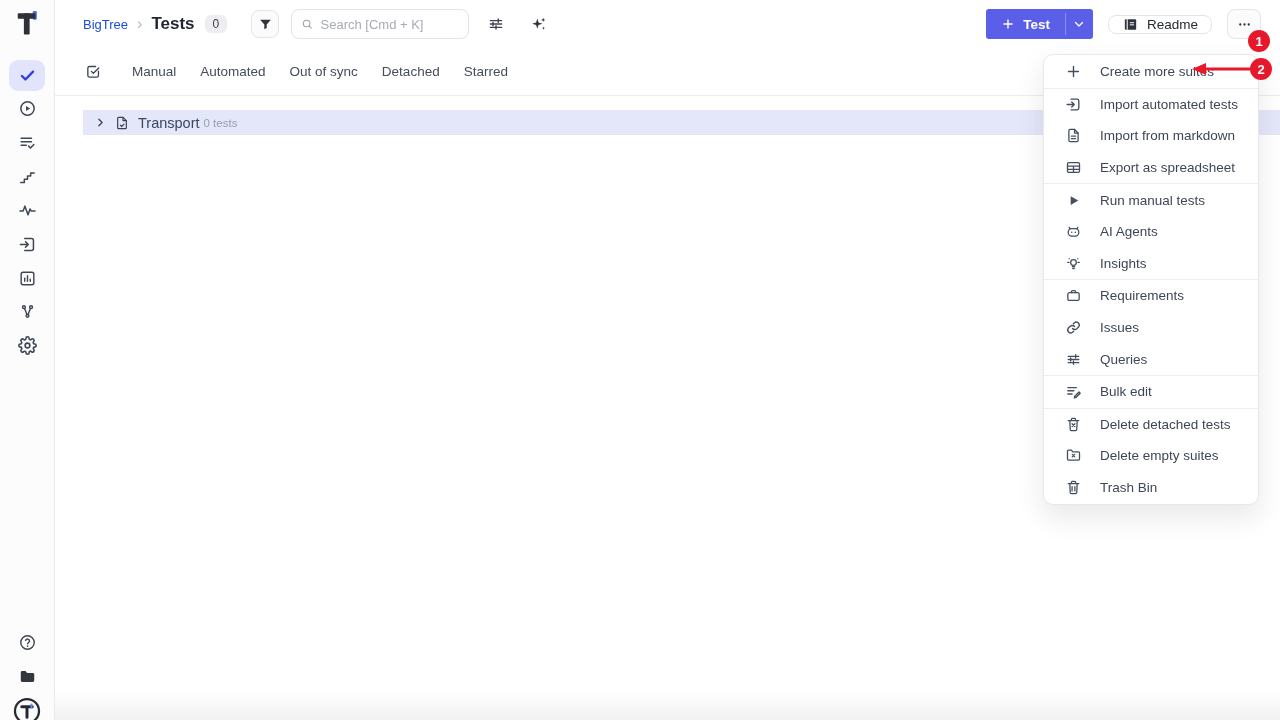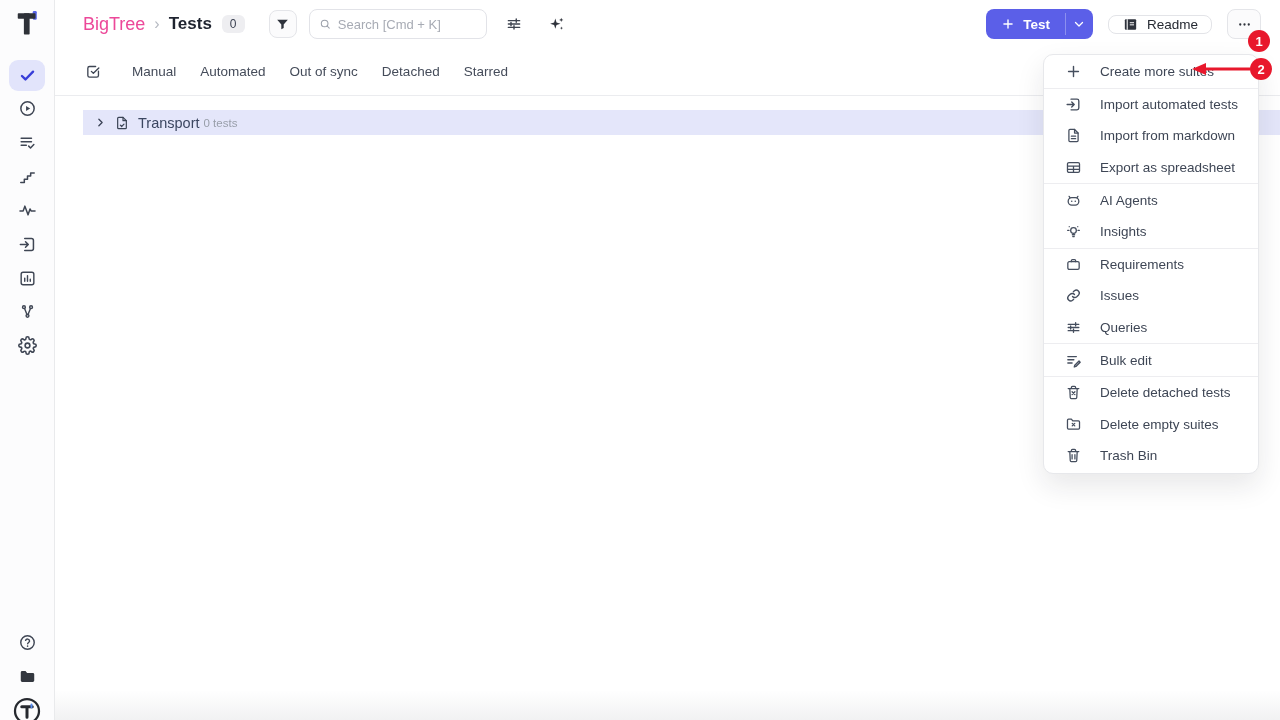--- a/index.html
+++ b/index.html
@@ -8,34 +8,34 @@
   svg { display:block; }
 
   
   .rail { position:absolute; left:0; top:0; width:55px; height:720px; background:#fcfcfd; border-right:1px solid #e9eaec; z-index:5; }
   .rail-item { position:absolute; left:50%; transform:translateX(-50%); width:36px; height:31px; border-radius:9px; display:flex; align-items:center; justify-content:center; color:#3f4654; cursor:pointer; }
   .rail-item.active { background:#e2e4fb; color:#383ed8; }
 
   
   .main { position:absolute; left:55px; top:0; right:0; bottom:0; }
   .header { height:48px; display:flex; align-items:center; padding:0 19px 0 28px; }
-  .crumb-project { font-size:18px; color:#ec4899; cursor:pointer; }
+  .crumb-project { font-size:13px; color:#1d4ed8; cursor:pointer; }
   .crumb-sep { font-size:16px; color:#b6bac2; margin:0 9px; }
   .crumb-page { font-size:17px; font-weight:700; color:#1f2430; }
   .count-badge { margin-left:10px; background:#eeeef1; color:#3a4050; font-size:12px; padding:2px 8px; border-radius:6px; }
   .icon-btn { height:28px; min-width:28px; border:1px solid #e4e5e9; background:#fbfbfc; border-radius:8px; display:flex; align-items:center; justify-content:center; color:#33373f; cursor:pointer; }
   .filter-btn { margin-left:24px; }
   .searchbox { margin-left:12px; width:178px; height:30px; border:1px solid #e2e3e8; border-radius:8px; display:flex; align-items:center; padding:0 9px; gap:7px; color:#9a9fa9; background:#fff; }
   .searchbox input { border:none; outline:none; width:100%; font-size:13px; font-family:"Liberation Sans",sans-serif; color:#333; background:transparent; }
   .searchbox input::placeholder { color:#a7abb4; }
   .plain-icon { background:none; border:none; color:#3e4450; display:flex; align-items:center; justify-content:center; cursor:pointer; }
   .sliders-btn { margin-left:18px; }
   .sparkles-btn { margin-left:24px; }
   .header-right { margin-left:auto; display:flex; align-items:center; gap:15px; }
-  .test-btn { display:flex; align-items:stretch; height:30px; background:#5b5fe8; border-radius:8px; color:#fff; overflow:hidden; cursor:pointer; }
+  .test-btn { display:flex; align-items:stretch; height:30px; background:#5b5fe8; border-radius:3px; color:#fff; overflow:hidden; cursor:pointer; }
   .test-btn-main { display:flex; align-items:center; gap:8px; padding:0 15px; font-size:13.5px; font-weight:600; }
   .test-btn-sep { width:1px; background:rgba(255,255,255,.3); margin:4px 0; }
   .test-btn-chev { width:27px; display:flex; align-items:center; justify-content:center; }
   .readme-btn { height:19px; border:1px solid #e3e4e8; border-radius:8px; background:#fff; display:flex; align-items:center; gap:8px; padding:0 13px; font-size:13.5px; font-weight:500; color:#262a33; cursor:pointer; }
   .dots-btn { width:34px; height:30px; }
 
   
   .tabbar { height:48px; border-bottom:1px solid #ebecef; display:flex; align-items:center; padding-left:30px; gap:24px; }
   .tab-icon { color:#3e4553; margin-right:6px; cursor:pointer; }
   .tab { font-size:13.5px; color:#454c5a; font-weight:500; cursor:pointer; }
@@ -284,20 +284,28 @@
           <rect x="3.5" y="5" width="17" height="14" rx="2"></rect>
           <path d="M3.5 10.2h17M12 10.2V19M3.5 14.6h17"></path>
         </svg>
       </span>
     <span>Export as spreadsheet</span>
   </div>
   <div class="mdiv"></div>
 
   <div class="mi">
     <span class="mic">
+        <svg width="15" height="15" viewBox="0 0 24 24">
+          <path d="M7.5 5v14L19.5 12z" fill="currentColor"></path>
+        </svg>
+      </span>
+    <span>Run manual tests</span>
+  </div>
+  <div class="mi">
+    <span class="mic">
         <svg width="17" height="17" viewBox="0 0 24 24" fill="none" stroke="currentColor" stroke-width="1.8" stroke-linecap="round">
           <rect x="4.5" y="8" width="15" height="10.5" rx="5"></rect>
           <circle cx="9.5" cy="13" r="1.1" fill="currentColor" stroke="none"></circle>
           <circle cx="14.5" cy="13" r="1.1" fill="currentColor" stroke="none"></circle>
           <path d="M7 8l-1.2-1.8M17 8l1.2-1.8"></path>
         </svg>
       </span>
     <span>AI Agents</span>
   </div>
   <div class="mi">

